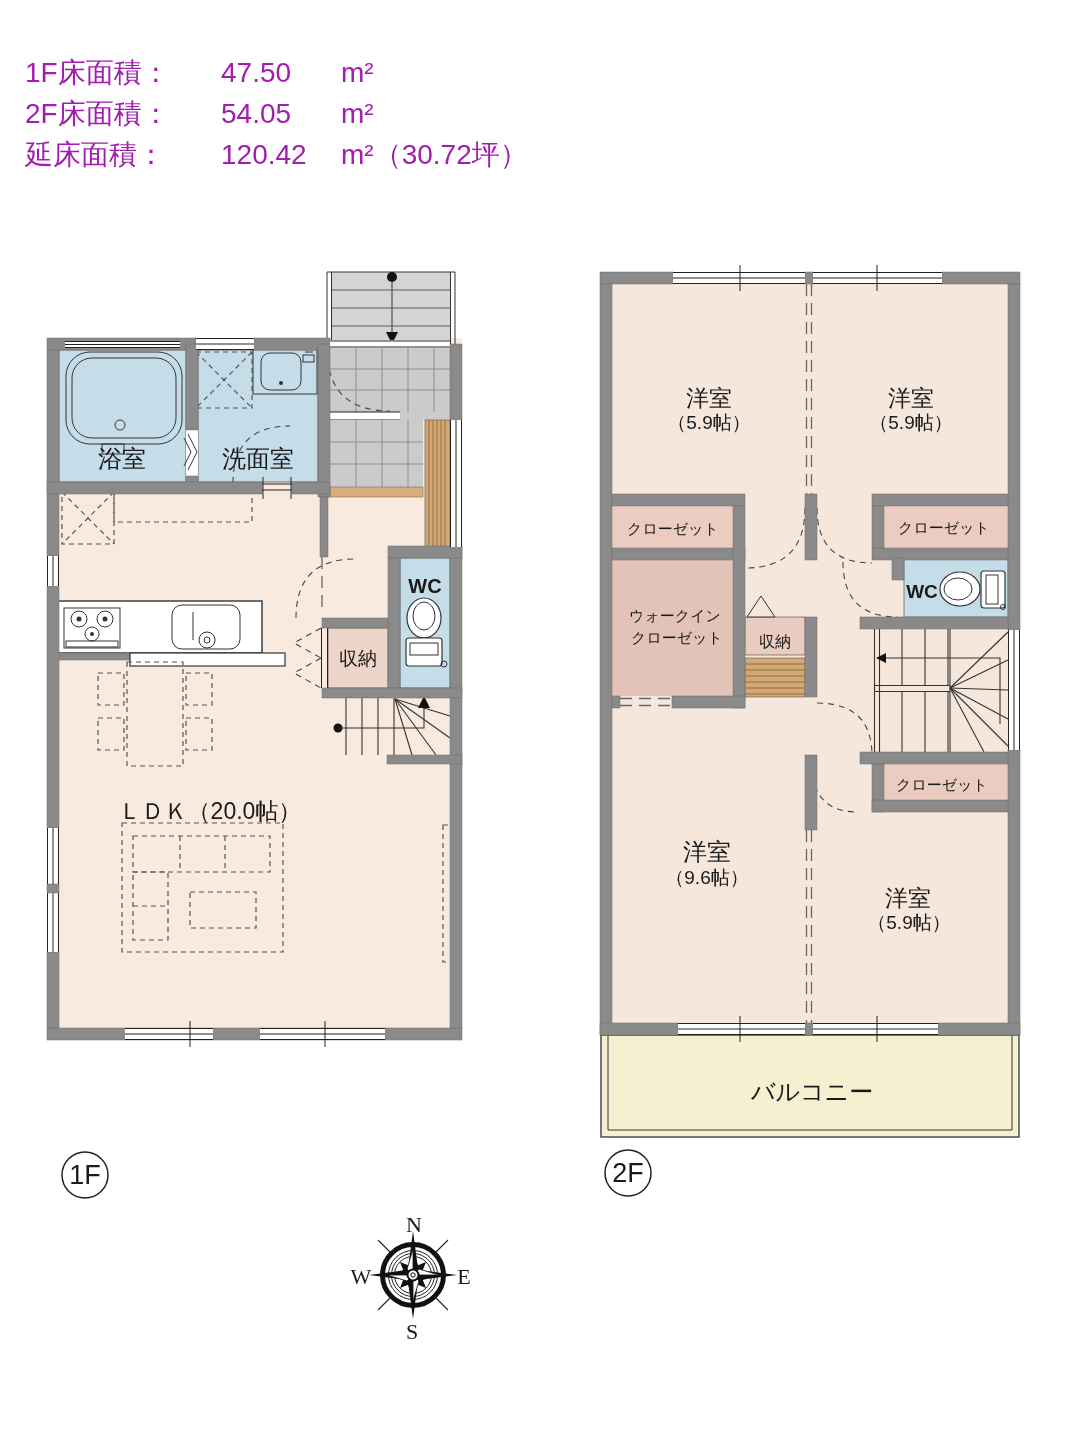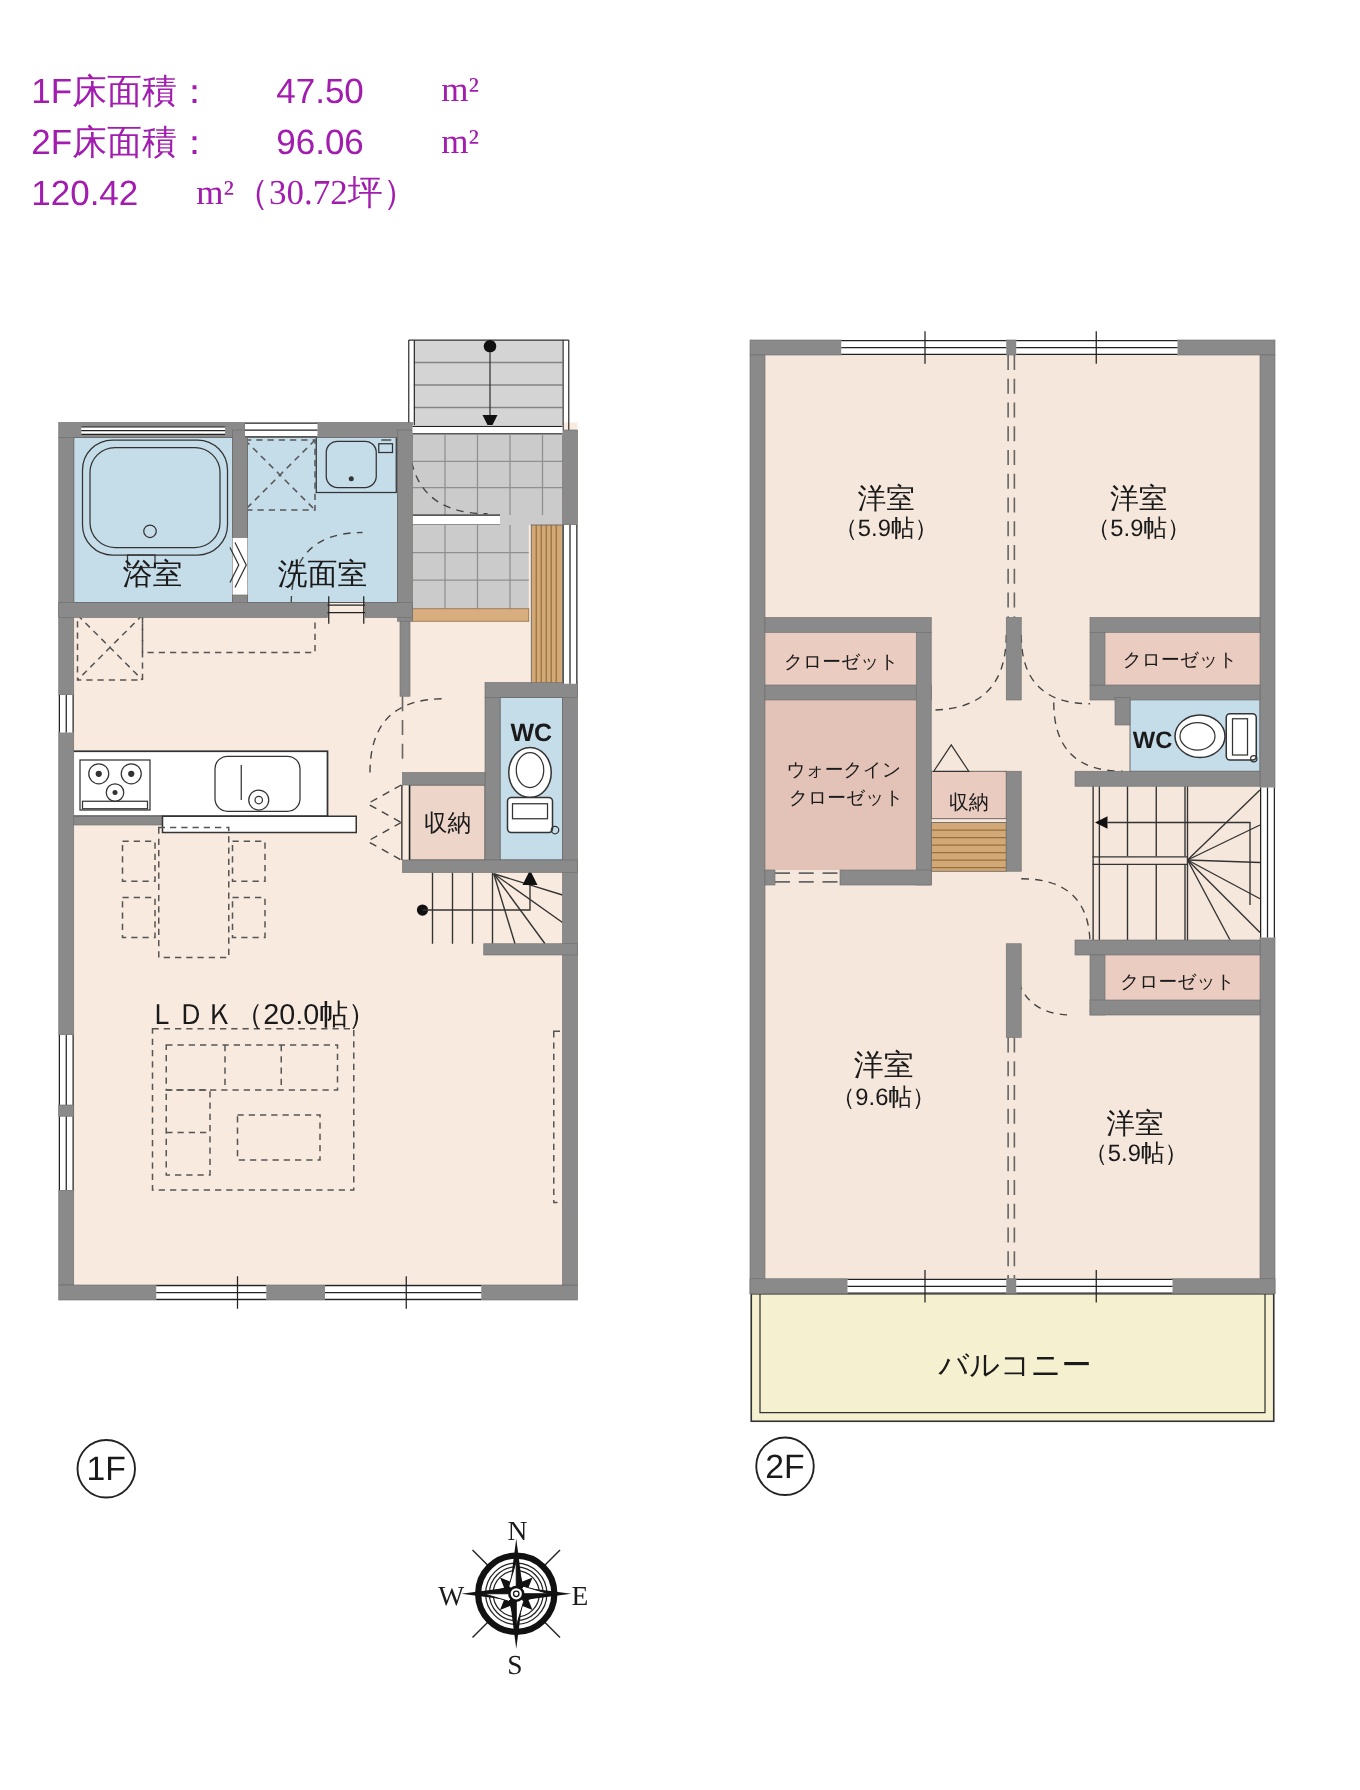--- a/index.html
+++ b/index.html
@@ -2,21 +2,21 @@
 <html><head>
 <meta charset="utf-8">
 <style>
   html,body{margin:0;padding:0;background:#fff;}
   #canvas{position:relative;width:1088px;height:1432px;background:#fff;overflow:hidden;}
   .hdr{position:absolute;left:25px;top:52px;font-family:"Liberation Sans","DejaVu Sans",sans-serif;
        font-size:28px;color:#a21caf;}
   .hdr .row{display:flex;line-height:41px;}
   .hdr .lab{width:196px;}
   .hdr .val{width:120px;text-align:left;}
-  .hdr .unit{margin-left:12px;font-family:Liberation Serif, serif;}
+  .hdr .unit{margin-left:0;}
   svg{position:absolute;left:0;top:0;}
   .wl{fill:#8a8a8a;stroke:#6e6e6e;stroke-width:.5;}
   .thin{stroke:#333;stroke-width:1;fill:none;}
   .white{fill:#fff;}
   .dash{stroke:#555;stroke-width:1.2;fill:none;stroke-dasharray:5 4;}
   .darc{stroke:#444;stroke-width:1.1;fill:none;stroke-dasharray:6 5;}
   .ddiv{stroke:#666;stroke-width:1.3;fill:none;stroke-dasharray:12 7;}
   .winl{stroke:#222;stroke-width:1;fill:none;}
   .grid{stroke:#8f8f8f;stroke-width:1;}
   .porl{stroke:#848484;stroke-width:1.3;}
@@ -33,24 +33,25 @@
 <div id="canvas">
 
   <div class="hdr">
     <div class="row">
       <span class="lab">1F床面積：</span>
       <span class="val">47.50</span>
       <span class="unit">m²</span>
     </div>
     <div class="row">
       <span class="lab">2F床面積：</span>
-      <span class="val">96.06</span>
+      <span class="val">54.05</span>
       <span class="unit">m²</span>
     </div>
     <div class="row">
+      <span class="lab">延床面積：</span>
       <span class="val">120.42</span>
       <span class="unit">m²（30.72坪）</span>
     </div>
   </div>
 
   <svg width="1088" height="1432" viewBox="0 0 1088 1432">
 
   <g>
 
     <rect x="47" y="338" width="415" height="702" fill="#f8eade"></rect>

